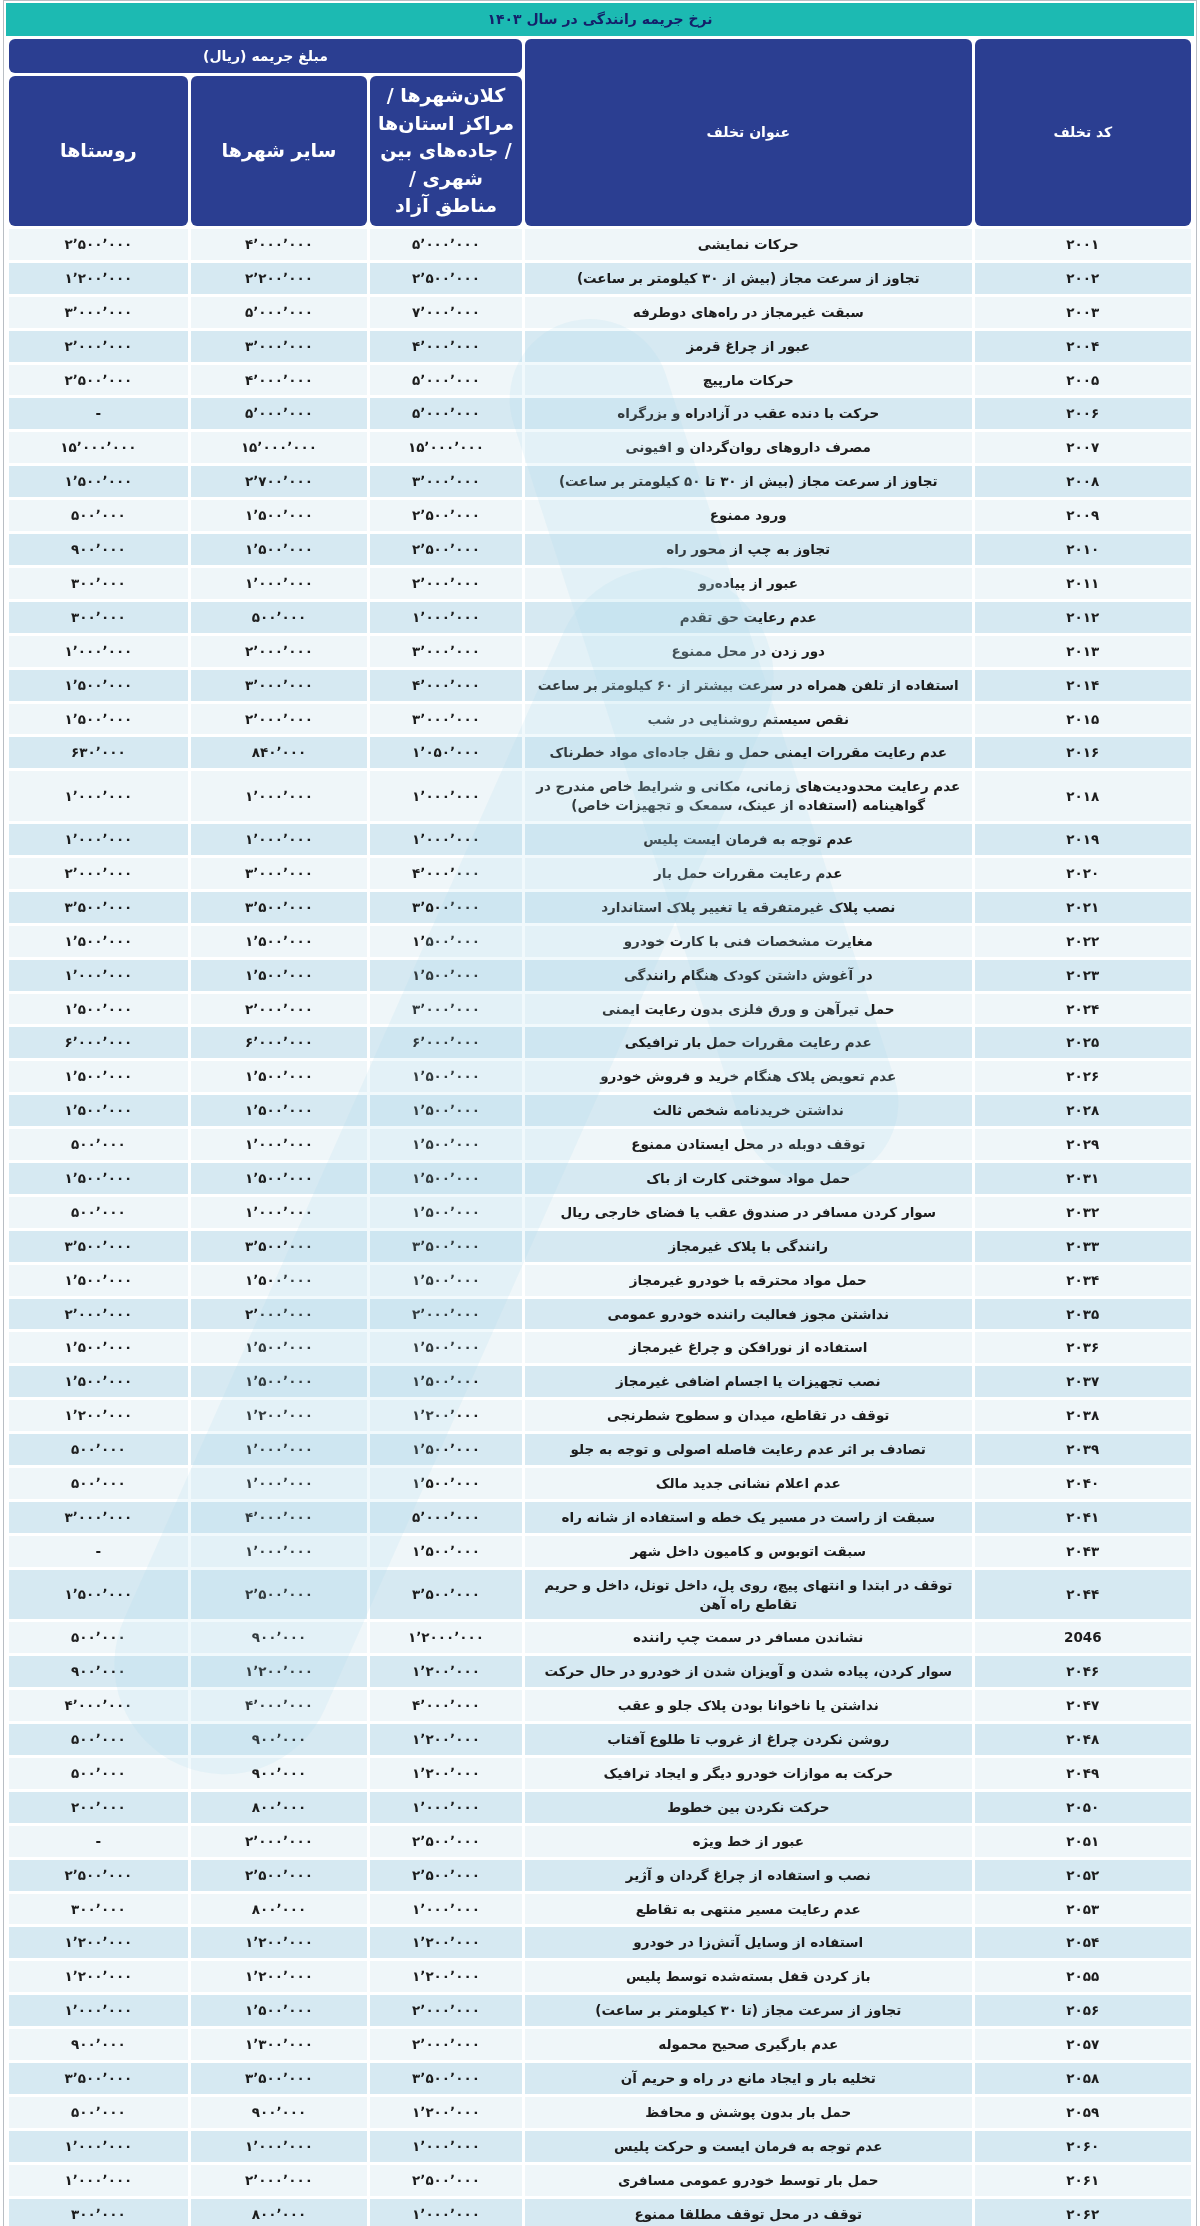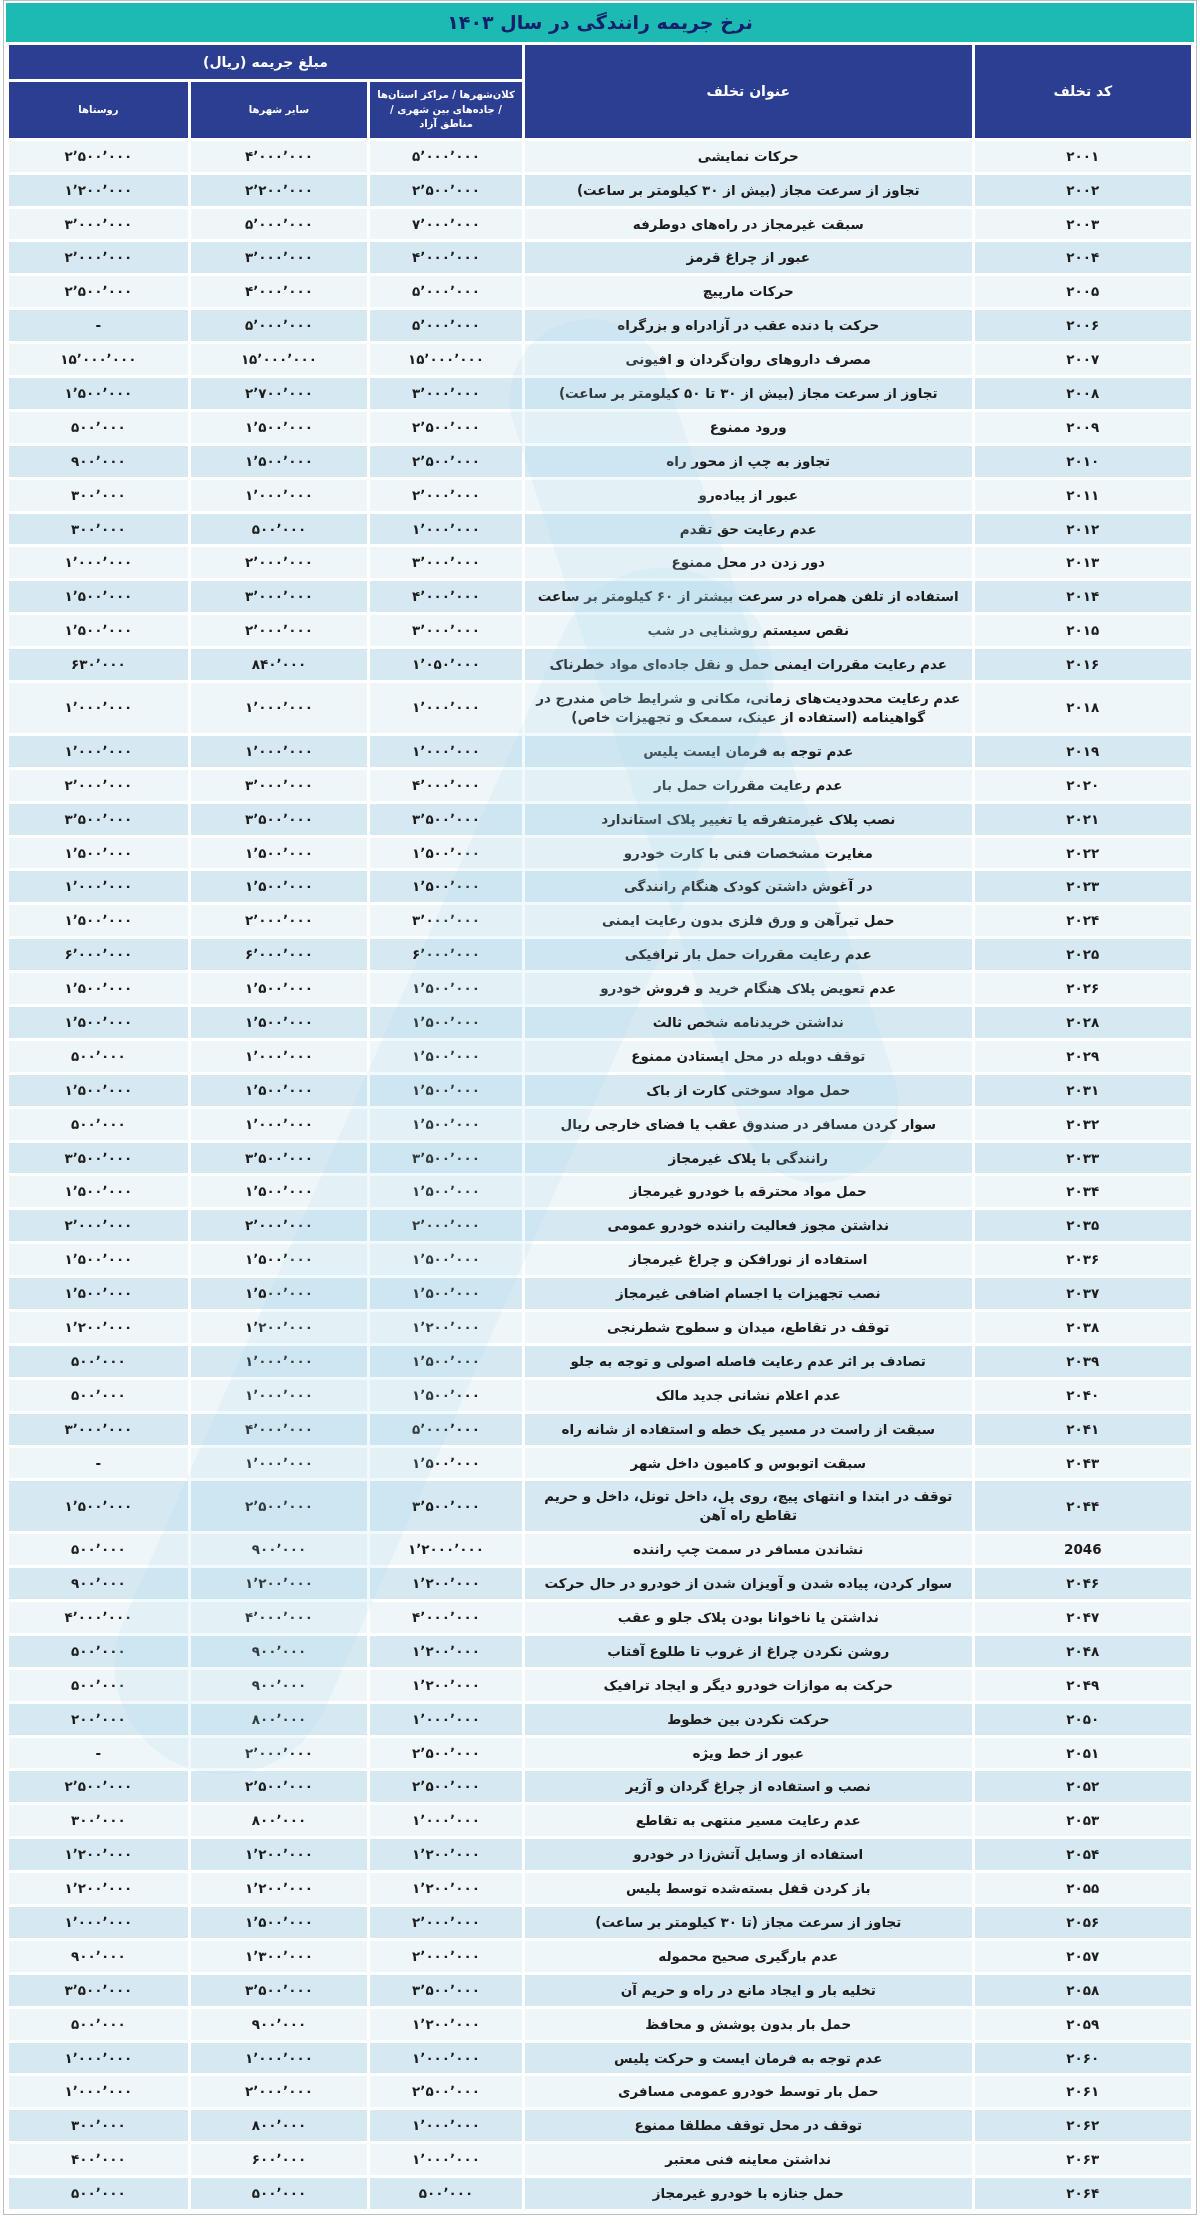--- a/index.html
+++ b/index.html
@@ -13,21 +13,21 @@
     margin:0 auto;
     border:1px solid #b9bec4;
     background:#ffffff;
     padding:2px;
     box-sizing:border-box;
     overflow:hidden;
   }
   .title-bar{
     background:#1cbab2;
     color:#14206a;
-    font-size:19px;
+    font-size:14px;
     font-weight:700;
     text-align:center;
     padding:8px 4px 9px 4px;
     letter-spacing:0;
   }
   table.fines{
     width:100%;
     border-collapse:separate;
     border-spacing:3px;
     table-layout:fixed;
@@ -39,23 +39,24 @@
   col.c-village{width:15.2%;}
   thead th{
     background:#2b3e91;
     color:#ffffff;
     font-weight:700;
     font-size:14px;
     text-align:center;
     vertical-align:middle;
     padding:6px 6px;
     line-height:1.45;
+    border-radius:6px;
   }
   thead th.group{padding:7px 6px;}
-  thead th.sub{font-size:10px;}
+  thead th.sub{font-size:19px;}
   tbody td{
     font-size:13.5px;
     font-weight:700;
     color:#1c1c1c;
     text-align:center;
     vertical-align:middle;
     padding:6px 10px;
     line-height:1.4;
   }
   tr.base td{background:#eff6f9;}

